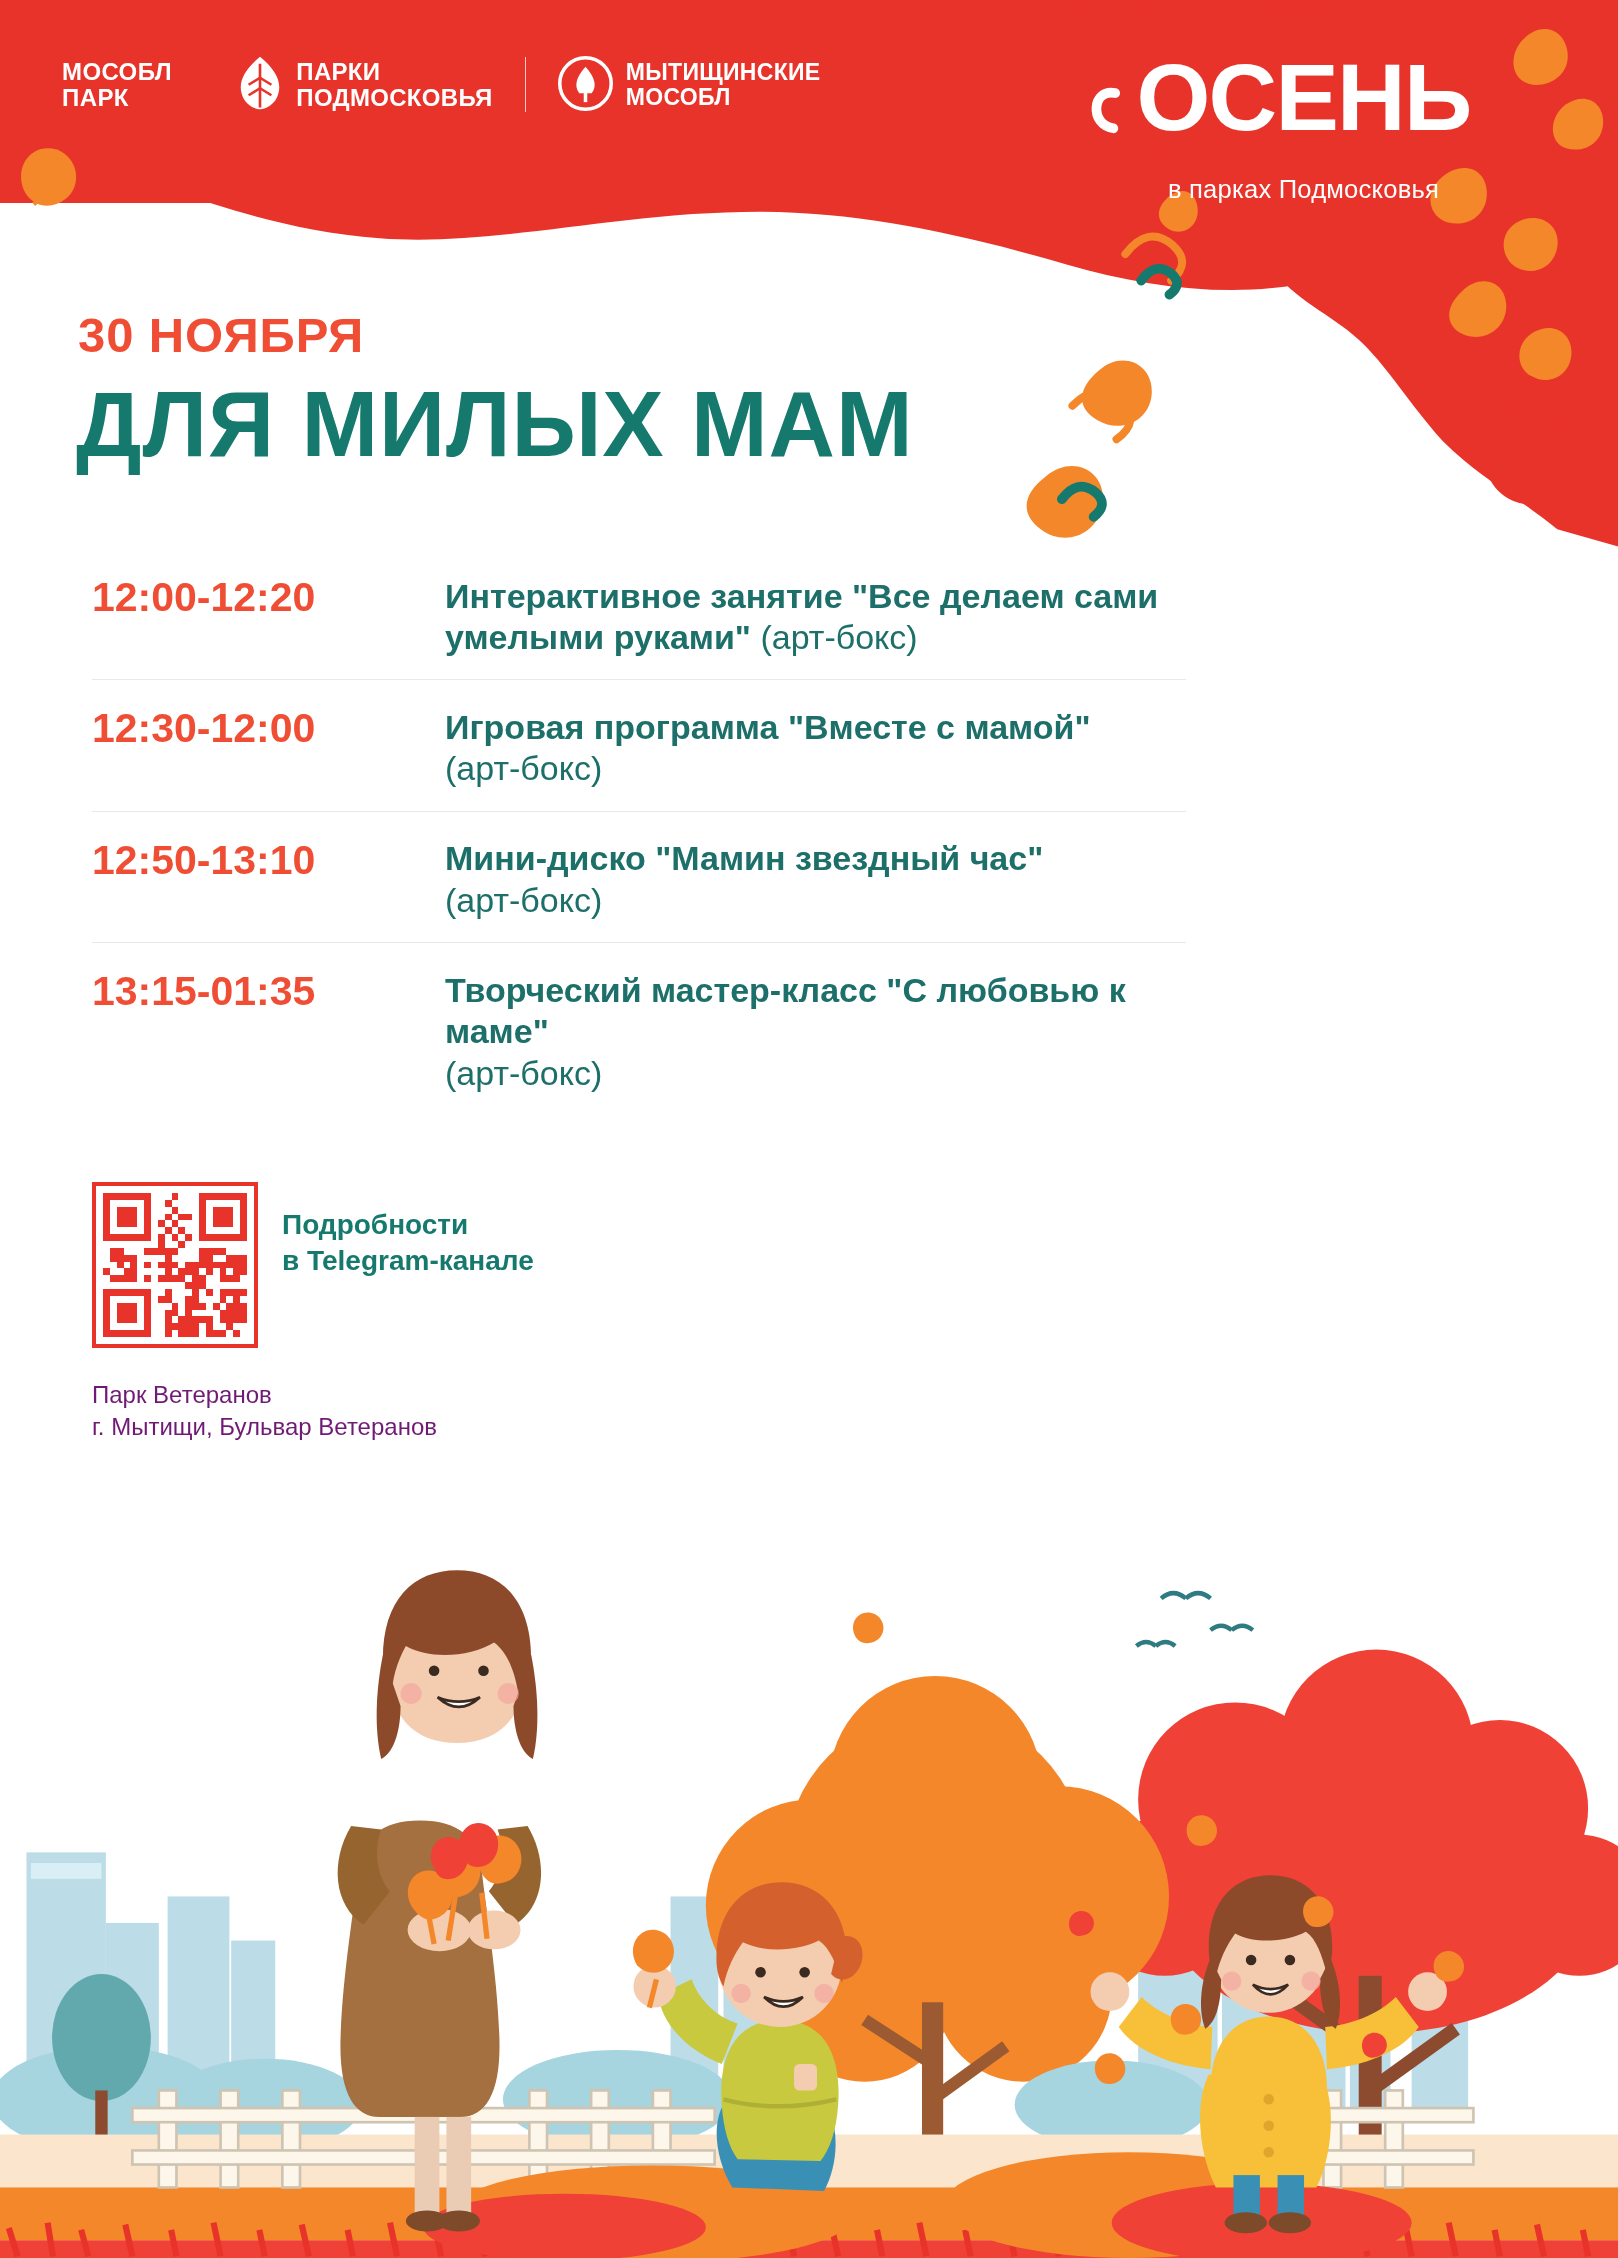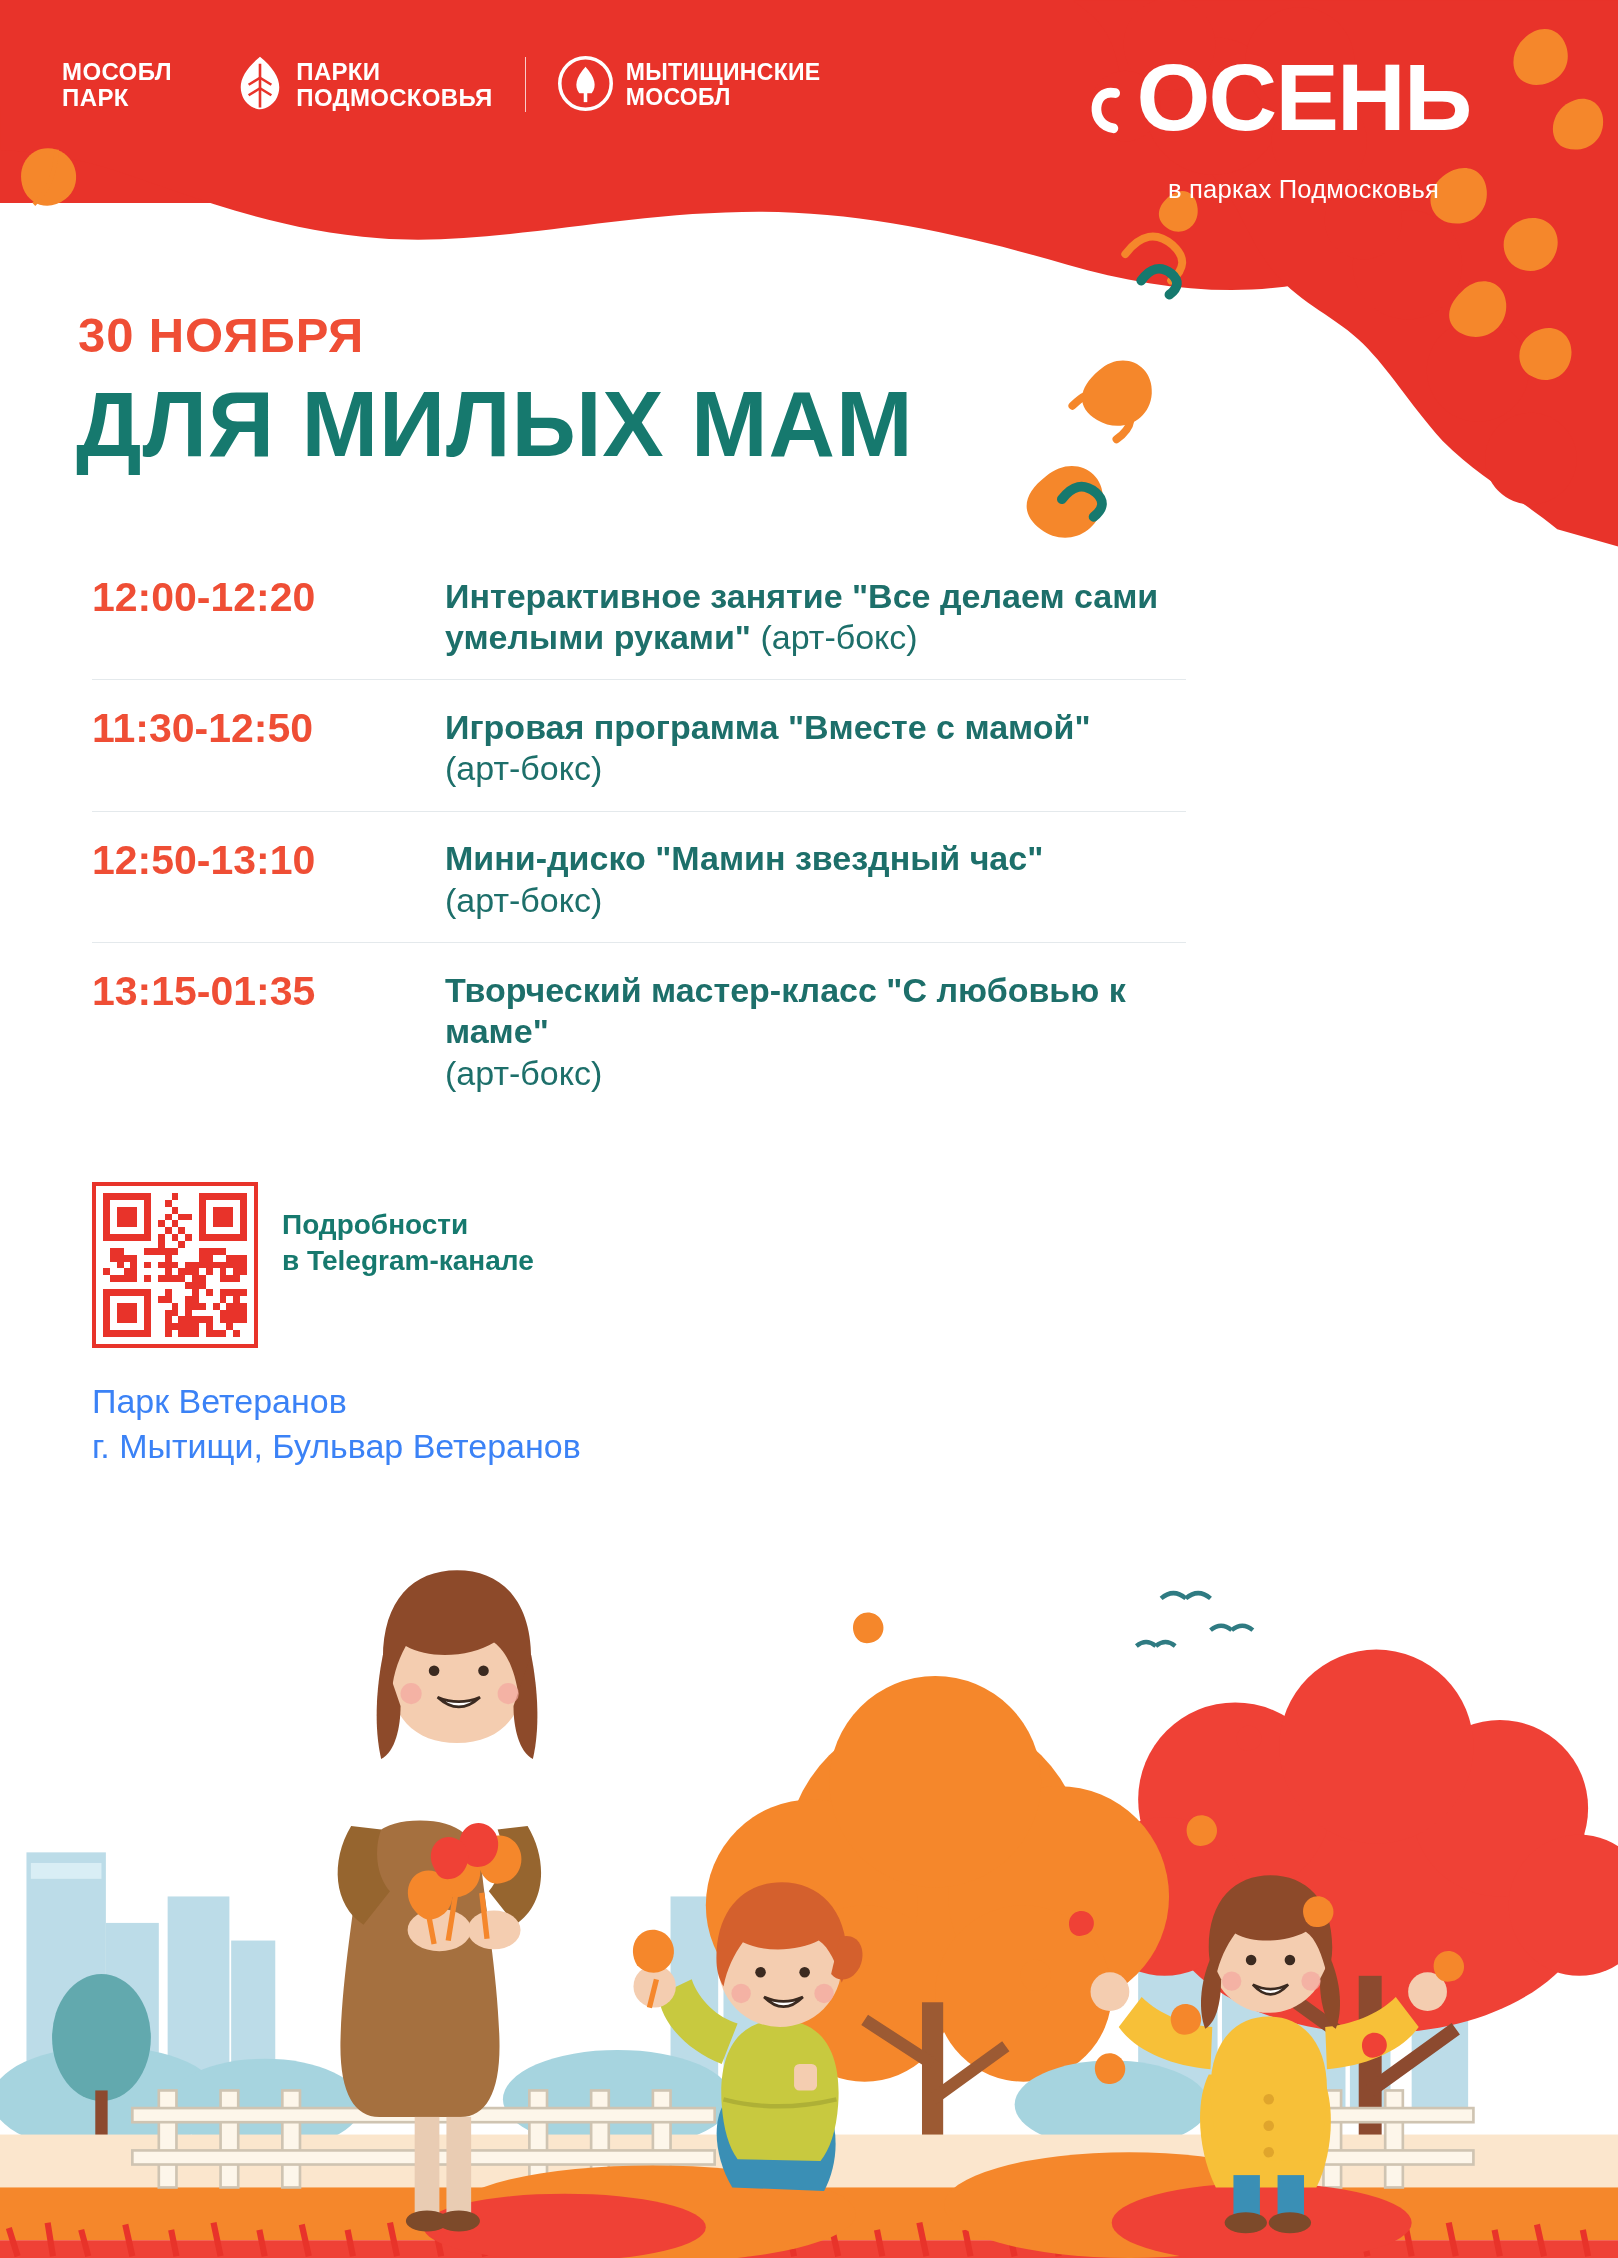--- a/index.html
+++ b/index.html
@@ -109,21 +109,21 @@
   .qr-grid i { background:transparent; }
   .qr-grid i.on { background:#e8332a; }
 
   .tg-text {
     position:absolute; left:282px; top:1207px;
     color:#16796e; font-weight:bold; font-size:28px; line-height:1.3;
   }
 
   .addr {
     position:absolute; left:92px; top:1379px;
-    color:#3b82f6; font-size:34px; line-height:1.32;
+    color:#701a75; font-size:24px; line-height:1.32;
   }
 
   
   .scene { position:absolute; left:0; bottom:0; width:1619px; height:776px; }
 </style>
 </head>
 <body>
 
 <div class="poster">
 
@@ -227,21 +227,21 @@
   <div class="schedule">
 
     <div class="sch-row">
       <div class="sch-time">12:00-12:20</div>
       <div class="sch-desc">
         <span class="title">Интерактивное занятие "Все делаем сами умелыми руками"</span><span class="place-inline"> (арт-бокс)</span>
       </div>
     </div>
 
     <div class="sch-row">
-      <div class="sch-time">11:30-12:50</div>
+      <div class="sch-time">12:30-12:00</div>
       <div class="sch-desc">
         <span class="title">Игровая программа "Вместе с мамой"</span>
         <span class="place">(арт-бокс)</span>
       </div>
     </div>
 
     <div class="sch-row">
       <div class="sch-time">12:50-13:10</div>
       <div class="sch-desc">
         <span class="title">Мини-диско "Мамин звездный час"</span>

